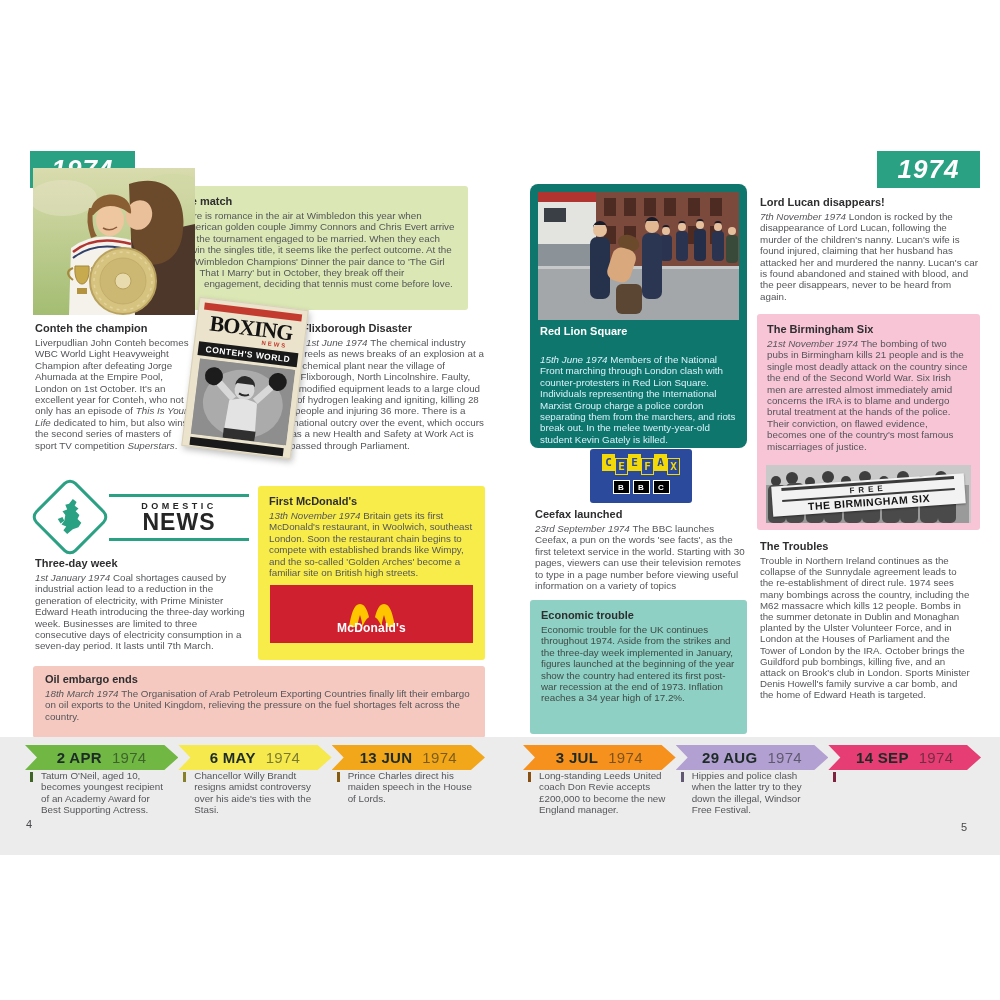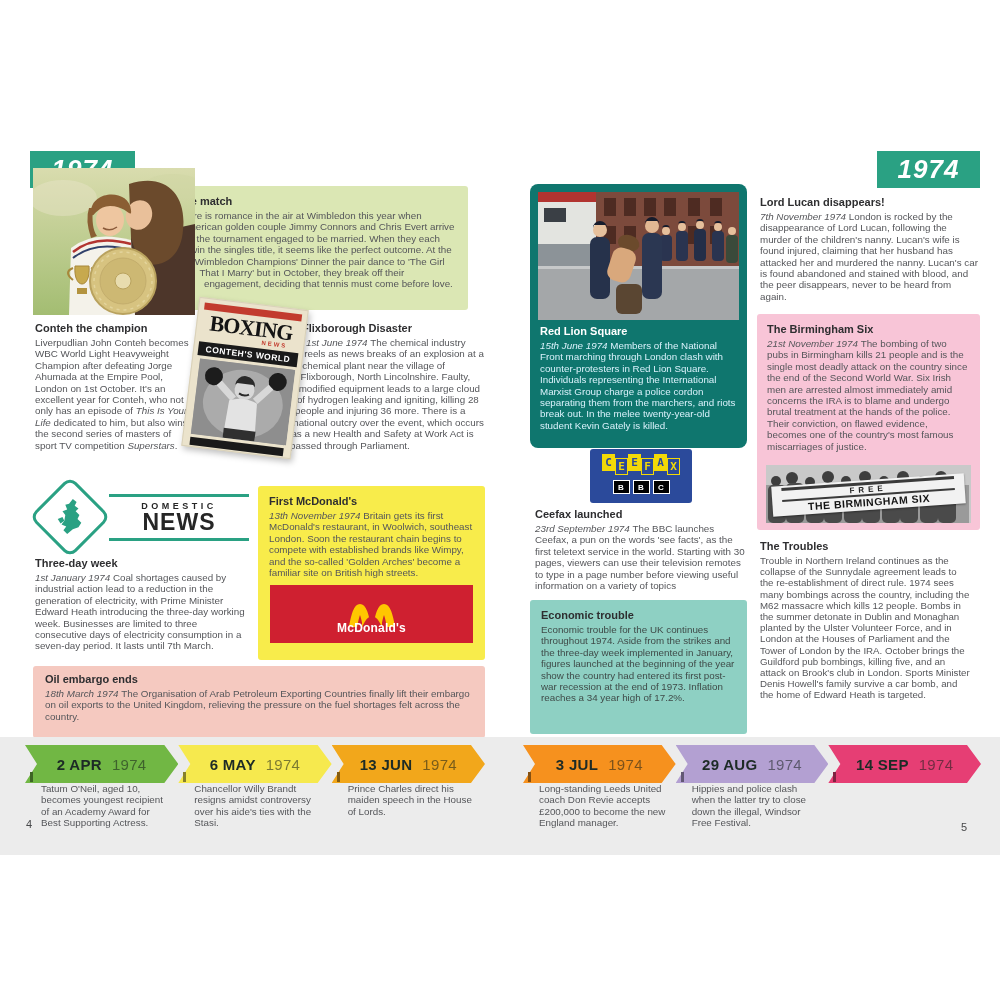--- a/index.html
+++ b/index.html
@@ -61,21 +61,21 @@
   .mcd-label{color:#fff;font-weight:700;font-size:12px;margin-top:-6px;letter-spacing:.2px;}
   #oil-box{left:33px;top:666px;width:452px;height:72px;background:#f5c9c0;
     padding:7px 12px;box-sizing:border-box;border-radius:3px;overflow:hidden;}
 
   
   #rls-box{left:530px;top:184px;width:217px;height:264px;background:#0f766e;border-radius:8px;
     padding:8px;box-sizing:border-box;overflow:hidden;}
   #photo-rls{width:100%;height:128px;background:#8c9398;overflow:hidden;}
   #photo-rls svg{display:block;}
   .cap-title{color:#fff;font-weight:700;font-size:11px;margin:5px 2px 2px;line-height:13px;}
-  .cap-body{color:#d9f1fb;font-size:9.8px;line-height:11.4px;margin:2px 2px;}
+  .cap-body{color:#d9f1fb;font-size:9.8px;line-height:11.4px;margin:16px 2px;}
   .cap-body .it{font-style:italic;}
 
   
   #lucan{left:760px;top:196px;width:219px;}
   #b6-box{left:757px;top:314px;width:223px;height:216px;background:#f8c5d7;
     padding:9px 10px;box-sizing:border-box;border-radius:3px;overflow:hidden;}
   #b6-photo{position:absolute;left:9px;right:9px;bottom:7px;height:58px;background:#c9c9c9;overflow:hidden;}
   .b6-banner{position:absolute;left:6px;right:6px;top:15px;height:30px;background:#f2f2f2;
     transform:rotate(-4deg);text-align:center;box-shadow:0 1px 2px rgba(0,0,0,.4);}
   .b6-l1{font-size:8px;font-weight:700;letter-spacing:4px;color:#222;border-top:3px solid #3a3a3a;
@@ -98,21 +98,21 @@
   #econ-box .sec-body{color:#3f4a48;}
   #troubles{left:760px;top:540px;width:212px;}
   #troubles .sec-body{font-size:9.7px;line-height:11.2px;}
 
   
   #tl-band{left:0;top:737px;width:1000px;height:118px;background:#ececec;}
   .tl-group{position:absolute;top:745px;display:flex;}
   #tl-left{left:25px;width:460px;}
   #tl-right{left:523px;width:458px;}
   .tl-item{flex:1;position:relative;}
-  .tl-arrow{height:38px;display:flex;align-items:center;justify-content:center;gap:10px;
+  .tl-arrow{height:25px;display:flex;align-items:center;justify-content:center;gap:10px;
     clip-path:polygon(0 0,calc(100% - 14px) 0,100% 50%,calc(100% - 14px) 100%,0 100%,12px 50%);}
   .tl-date{font-size:15px;font-weight:700;color:#1d2b26;letter-spacing:.3px;}
   .tl-year{font-size:15px;font-weight:400;color:rgba(20,30,25,.55);letter-spacing:.3px;}
   .tl-tick{position:absolute;left:5px;top:27px;width:3px;height:10px;filter:brightness(.55);}
   .tl-text{margin:0 8px 0 16px;font-size:9.8px;line-height:11.4px;color:#55565a;}
   .page-num{font-size:11px;color:#47484a;}
   #pn-left{left:26px;top:818px;}
   #pn-right{left:961px;top:821px;}
 </style>
 </head>
@@ -419,21 +419,21 @@
     <div class="tl-tick" style="background: rgb(246, 145, 30);"></div>
     <div class="tl-text">Long-standing Leeds United coach Don Revie accepts £200,000 to become the new England manager.</div>
   </div>
 
   <div class="tl-item">
     <div class="tl-arrow" style="background: rgb(179, 160, 210);">
       <span class="tl-date">29 AUG</span>
       <span class="tl-year">1974</span>
     </div>
     <div class="tl-tick" style="background: rgb(179, 160, 210);"></div>
-    <div class="tl-text">Hippies and police clash when the latter try to close down the illegal, Windsor Free Festival.</div>
+    <div class="tl-text">Hippies and police clash when the latter try to they down the illegal, Windsor Free Festival.</div>
   </div>
 
   <div class="tl-item">
     <div class="tl-arrow" style="background: rgb(230, 62, 116);">
       <span class="tl-date">14 SEP</span>
       <span class="tl-year">1974</span>
     </div>
     <div class="tl-tick" style="background: rgb(230, 62, 116);"></div>
   </div>
 </div>

